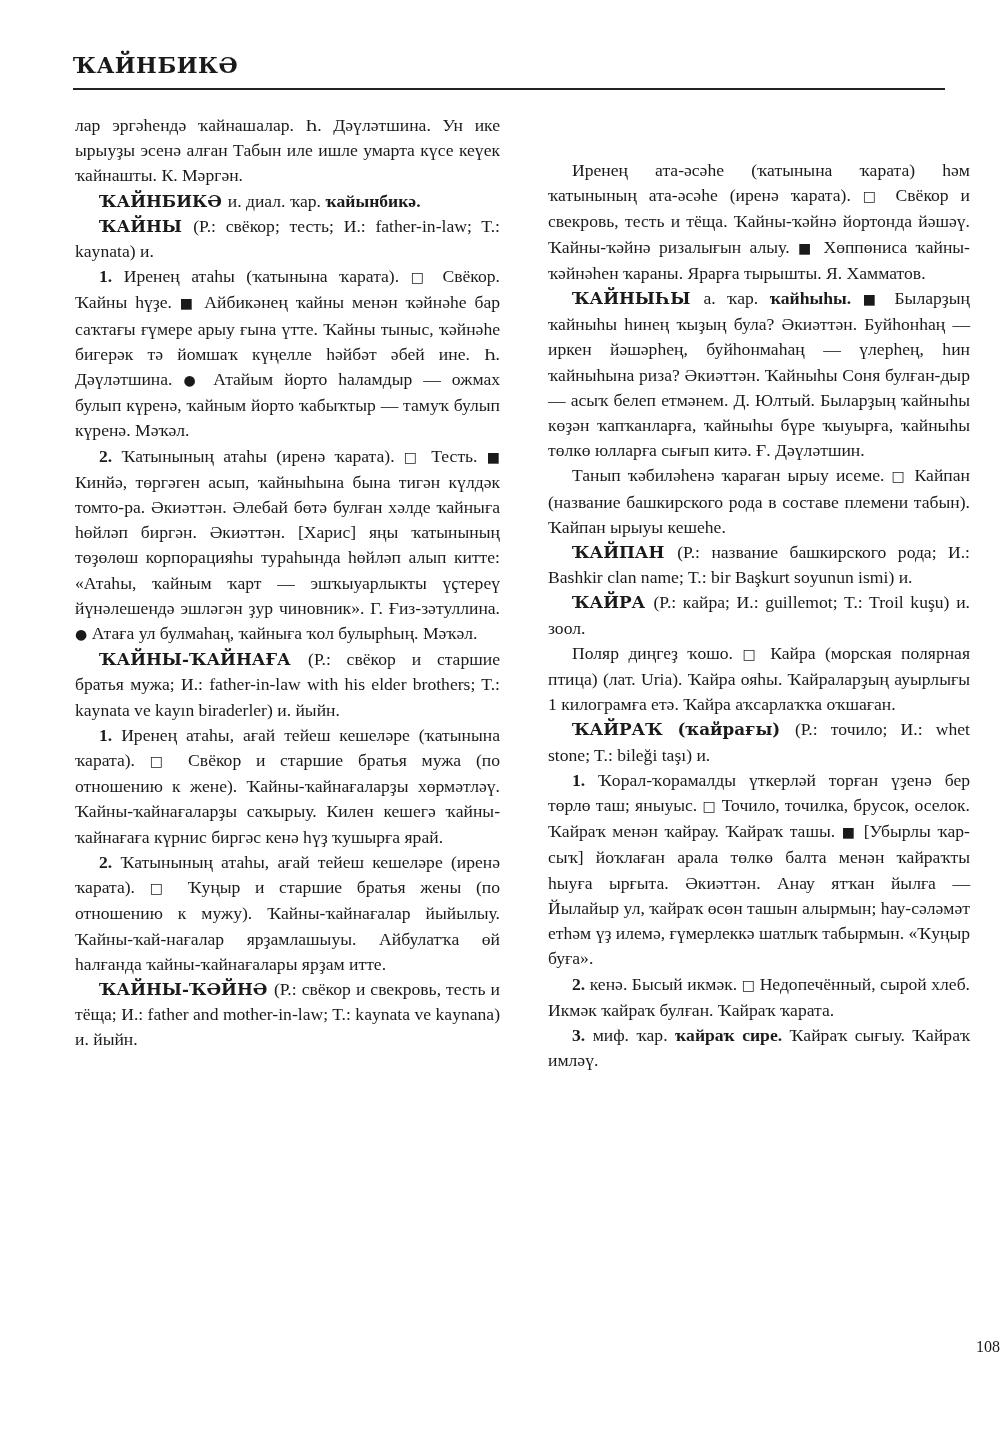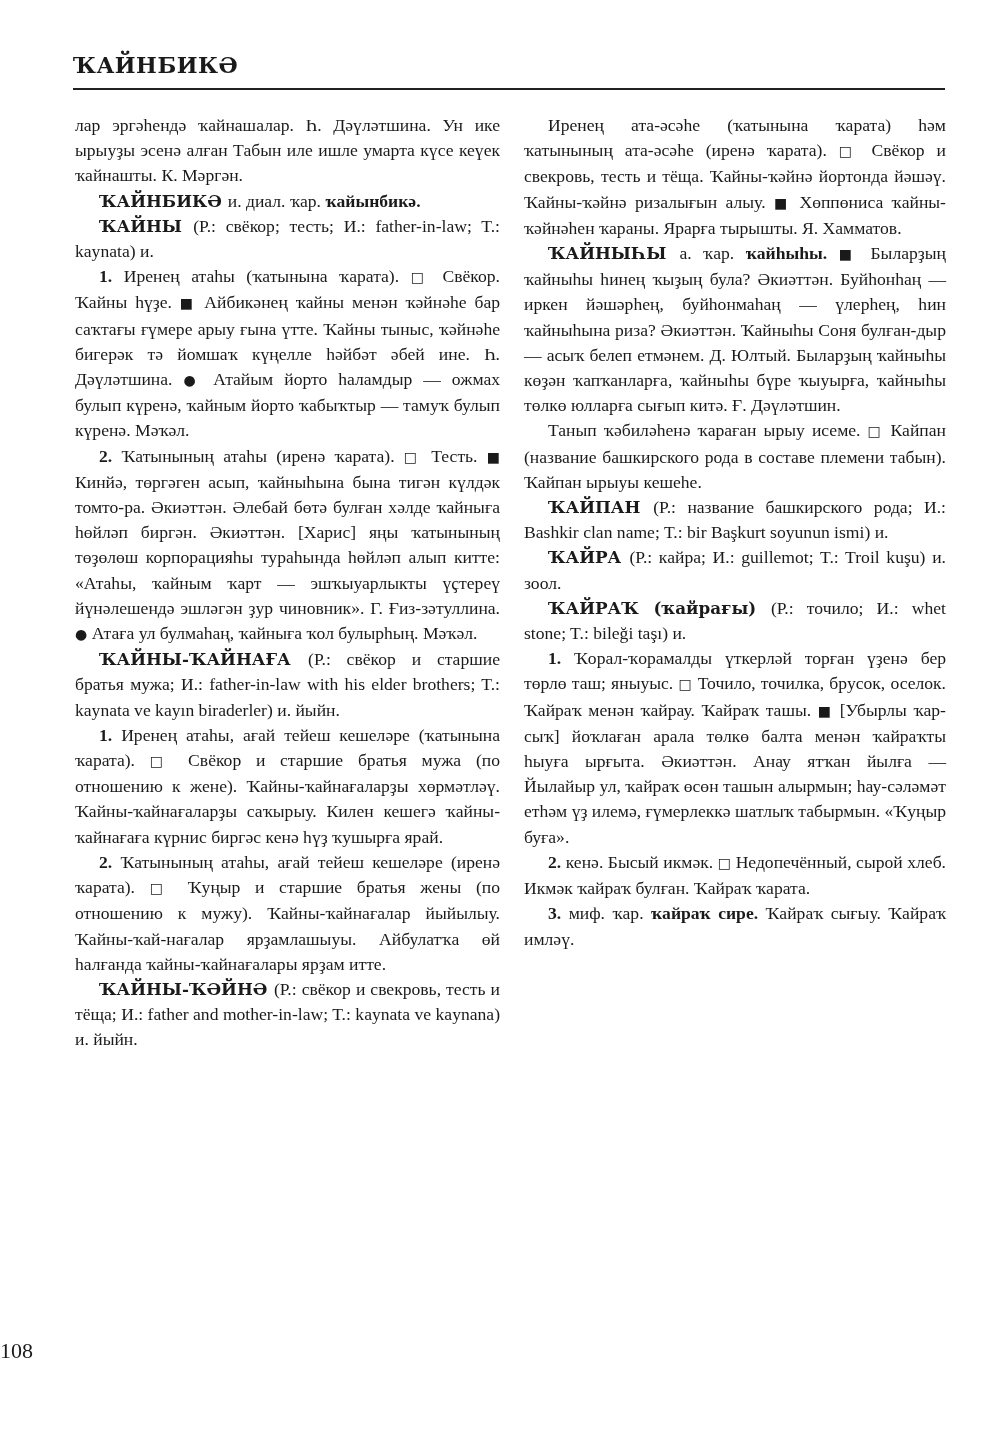--- a/index.html
+++ b/index.html
@@ -5,28 +5,28 @@
   html, body { margin: 0; padding: 0; background: #ffffff; }
   body { width: 1000px; height: 1433px; position: relative; overflow: hidden;
          font-family: "Liberation Serif", "DejaVu Serif", serif; color: #1a1a1a; }
   .running-head { position: absolute; left: 73px; top: 52px; width: 872px;
          font-family: "DejaVu Serif", serif; font-weight: bold; font-size: 22px;
          letter-spacing: 0.5px; }
   .rule { position: absolute; left: 73px; top: 88px; width: 872px; height: 2px; background: #222; }
   .col { position: absolute; top: 113px; width: 425px; font-size: 17.6px; line-height: 25.2px;
          text-align: justify; hyphens: manual; }
   .col.left { left: 75px; }
-  .col.right { left: 524px; width: 422px; }
+  .col.right { left: 548px; width: 422px; margin-top: 45px; }
   .para { margin: 0; text-indent: 24px; }
   .para.noindent { text-indent: 0; }
   .i { }
   .b { font-weight: bold; }
   .hw { font-weight: bold; font-family: "DejaVu Serif", serif; font-size: 16.8px; }
   .sym { font-family: "DejaVu Sans", sans-serif; font-size: 14px; }
-  .page-number { position: absolute; left: 0; width: 1000px; top: 1338px; text-align: left; font-size: 22px; }
+  .page-number { position: absolute; left: 0; width: 1000px; top: 1338px; text-align: right; font-size: 16px; }
 </style>
 </head>
 <body>
 
 <div class="running-head">ҠАЙНБИКӘ</div>
 <div class="rule"></div>
 
 <div class="col left">
     <p class="para noindent"><span class="i">лар эргәһендә ҡайнашалар. </span><span class="">Һ. Дәүләтшина. </span><span class="i">Ун ике ырыуҙы эсенә алған Табын иле ишле умарта күсе кеүек ҡайнашты. </span><span class="">К. Мәргән.</span></p>
     <p class="para"><span class="hw">ҠАЙНБИКӘ </span><span class="i">и. диал. ҡар. </span><span class="b">ҡайынбикә.</span></p>
@@ -37,19 +37,20 @@
     <p class="para"><span class="b">1. </span><span class="">Иренең атаһы, ағай тейеш кешеләре </span><span class="i">(ҡатынына ҡарата). </span><span class="sym">□ </span><span class="">Свёкор и старшие братья мужа </span><span class="i">(по отношению к жене). Ҡайны-ҡайнағаларҙы хөрмәтләү. Ҡайны-ҡайнағаларҙы саҡырыу. Килен кешегә ҡайны-ҡайнағаға күрнис биргәс кенә һүҙ ҡушырға ярай.</span></p>
     <p class="para"><span class="b">2. </span><span class="">Ҡатынының атаһы, ағай тейеш кешеләре </span><span class="i">(иренә ҡарата). </span><span class="sym">□ </span><span class="">Ҡуңыр и старшие братья жены </span><span class="i">(по отношению к мужу). Ҡайны-ҡайнағалар йыйылыу. Ҡайны-ҡай-нағалар ярҙамлашыуы. Айбулатҡа өй һалғанда ҡайны-ҡайнағалары ярҙам итте.</span></p>
     <p class="para"><span class="hw">ҠАЙНЫ-ҠӘЙНӘ </span><span class="">(Р.: свёкор и свекровь, тесть и тёща; И.: father and mother-in-law; T.: kaynata ve kaynana) </span><span class="i">и. йыйн.</span></p>
   </div>
 <div class="col right">
     <p class="para"><span class="">Иренең ата-әсәһе </span><span class="i">(ҡатынына ҡарата) </span><span class="">һәм ҡатынының ата-әсәһе </span><span class="i">(иренә ҡарата). </span><span class="sym">□ </span><span class="">Свёкор и свекровь, тесть и тёща. </span><span class="i">Ҡайны-ҡәйнә йортонда йәшәү. Ҡайны-ҡәйнә ризалығын алыу. </span><span class="sym">■ </span><span class="i">Хөппөниса ҡайны-ҡәйнәһен ҡараны. Ярарға тырышты. </span><span class="">Я. Хамматов.</span></p>
     <p class="para"><span class="hw">ҠАЙНЫҺЫ </span><span class="i">а. ҡар. </span><span class="b">ҡайһыһы. </span><span class="sym">■ </span><span class="i">Быларҙың ҡайныһы һинең ҡыҙың була? </span><span class="">Әкиәттән. </span><span class="i">Буйһонһаң — иркен йәшәрһең, буйһонмаһаң — үлерһең, һин ҡайныһына риза? </span><span class="">Әкиәттән. </span><span class="i">Ҡайныһы Соня булған-дыр — асыҡ белеп етмәнем. </span><span class="">Д. Юлтый. </span><span class="i">Быларҙың ҡайныһы көҙән ҡапҡанларға, ҡайныһы бүре ҡыуырға, ҡайныһы төлкө юлларға сығып китә. </span><span class="">Ғ. Дәүләтшин.</span></p>
     <p class="para"><span class="">Танып ҡәбиләһенә ҡараған ырыу исеме. </span><span class="sym">□ </span><span class="">Кайпан </span><span class="i">(название башкирского рода в составе племени табын). Ҡайпан ырыуы кешеһе.</span></p>
     <p class="para"><span class="hw">ҠАЙПАН </span><span class="">(Р.: название башкирского рода; И.: Bashkir clan name; T.: bir Başkurt soyunun ismi) </span><span class="i">и.</span></p>
     <p class="para"><span class="hw">ҠАЙРА </span><span class="">(Р.: кайра; И.: guillemot; T.: Troil kuşu) </span><span class="i">и. зоол.</span></p>
+    <p class="para"><span class="">Поляр диңгеҙ ҡошо. </span><span class="sym">□ </span><span class="">Кайра </span><span class="i">(морская полярная птица) </span><span class="">(лат. </span><span class="i">Uria</span><span class="">). </span><span class="i">Ҡайра ояһы. Ҡайраларҙың ауырлығы 1 килограмға етә. Ҡайра аҡсарлаҡҡа оҡшаған.</span></p>
     <p class="para"><span class="hw">ҠАЙРАҠ (ҡайрағы) </span><span class="">(Р.: точило; И.: whet stone; T.: bileği taşı) </span><span class="i">и.</span></p>
     <p class="para"><span class="b">1. </span><span class="">Ҡорал-ҡорамалды үткерләй торған үҙенә бер төрлө таш; яныуыс. </span><span class="sym">□ </span><span class="">Точило, точилка, брусок, оселок. </span><span class="i">Ҡайраҡ менән ҡайрау. Ҡайраҡ ташы. </span><span class="sym">■ </span><span class="i">[Убырлы ҡар-сыҡ] йоҡлаған арала төлкө балта менән ҡайраҡты һыуға ырғыта. </span><span class="">Әкиәттән. </span><span class="i">Анау ятҡан йылға — Йылайыр ул, ҡайраҡ өсөн ташын алырмын; һау-сәләмәт етһәм үҙ илемә, ғүмерлеккә шатлыҡ табырмын. </span><span class="">«Ҡуңыр буға».</span></p>
     <p class="para"><span class="b">2. </span><span class="i">кенә. </span><span class="">Бысый икмәк. </span><span class="sym">□ </span><span class="">Недопечённый, сырой хлеб. </span><span class="i">Икмәк ҡайраҡ булған. Ҡайраҡ ҡарата.</span></p>
     <p class="para"><span class="b">3. </span><span class="i">миф. ҡар. </span><span class="b">ҡайраҡ сире. </span><span class="i">Ҡайраҡ сығыу. Ҡайраҡ имләү.</span></p>
   </div>
 
 <div class="page-number">108</div>
 
 </body></html>

